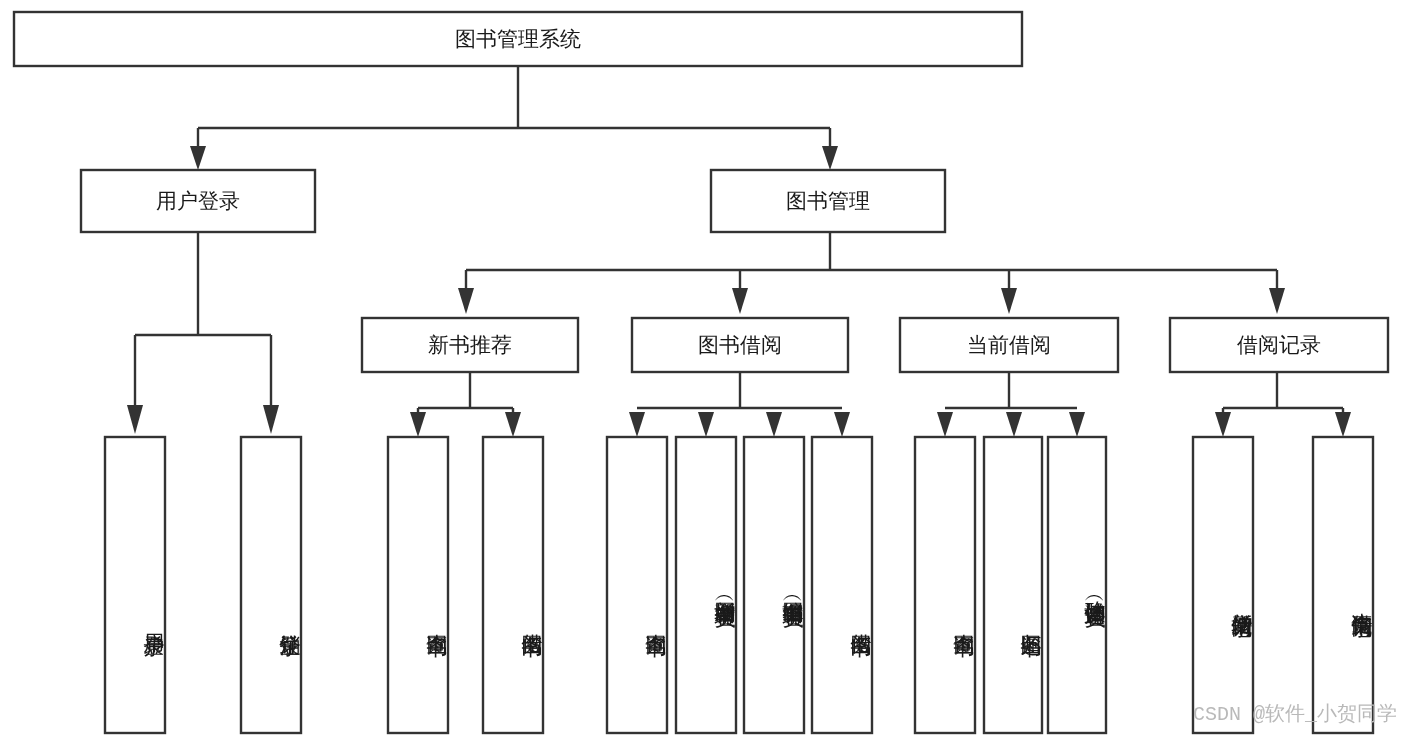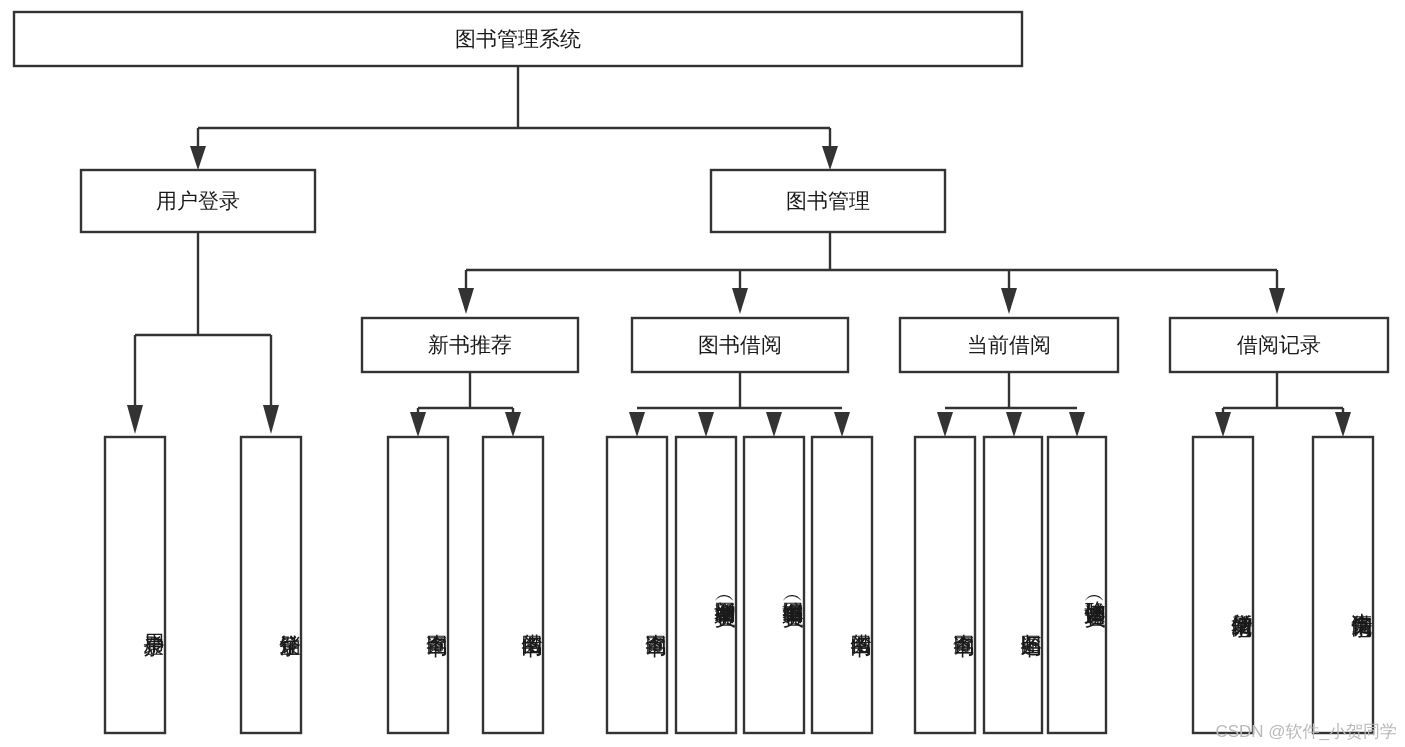--- a/index.html
+++ b/index.html
@@ -56,23 +56,23 @@
     font-size: 21px;
     line-height: 1.04;
     color: #1a1a1a;
     letter-spacing: 1px;
     white-space: nowrap;
     pointer-events: none;
   }
   .watermark {
     position: absolute;
     right: 8px;
-    bottom: 4px;
-    font-family: Liberation Sans, sans-serif;
-    font-size: 17px;
+    bottom: 20px;
+    font-family: Liberation Mono, monospace;
+    font-size: 20px;
     color: #b9b9b9;
     white-space: nowrap;
   }
 </style>
 </head>
 <body>
 
 <div id="diagram-root">
 
   <svg id="flow" viewBox="0 0 1405 747">

